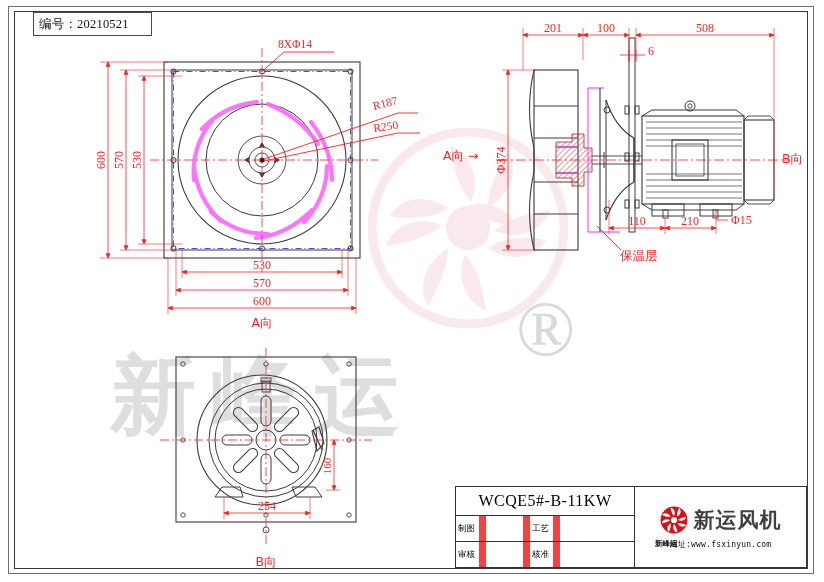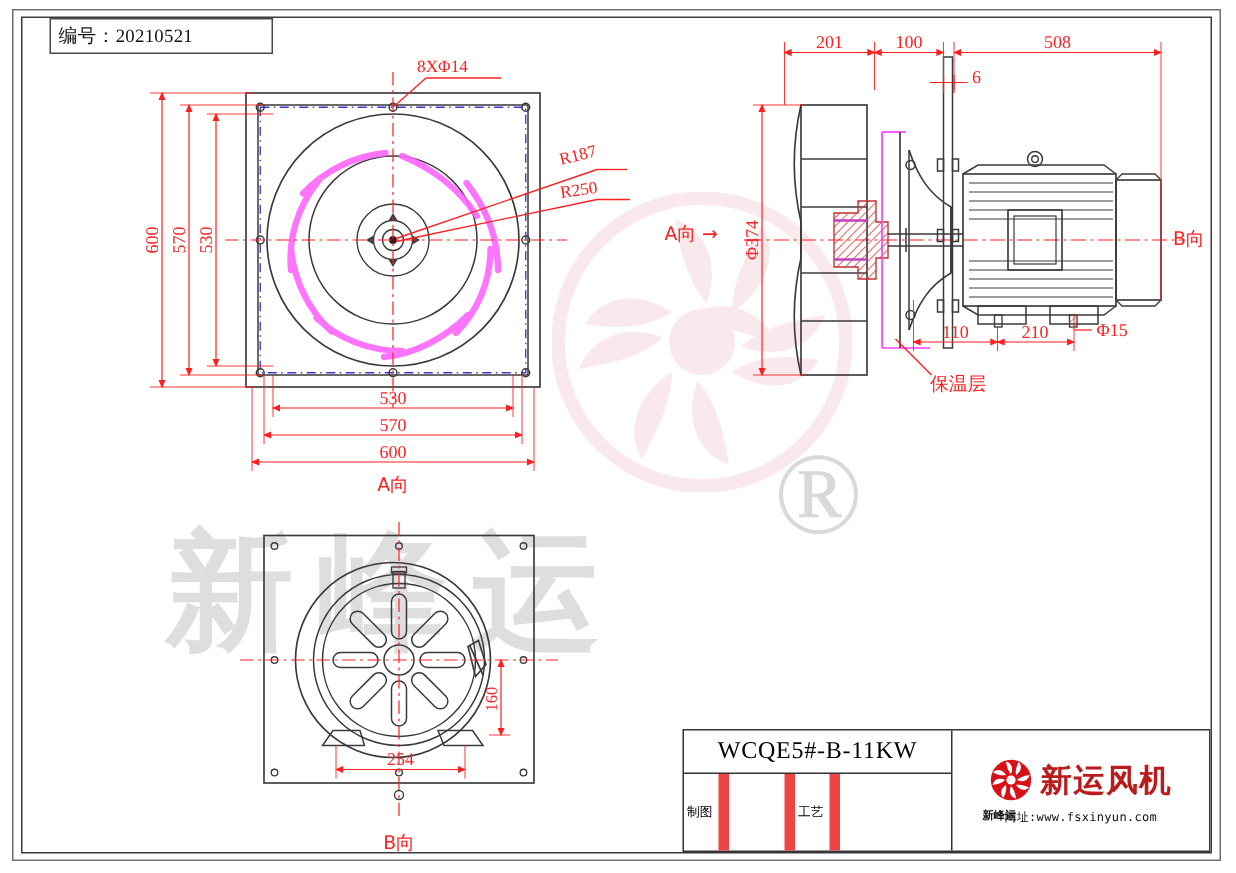--- a/index.html
+++ b/index.html
@@ -26,21 +26,21 @@
     position: absolute;
     left: 14px; top: 11px;
     width: 794px; height: 558px;
     border: 1px solid #3a3a3a;
     box-sizing: border-box;
   }
   
   .code-box {
     position: absolute;
     left: 33px; top: 12px;
-    width: 149px; height: 24px;
+    width: 119px; height: 24px;
     border: 1px solid #4a4a4a;
     box-sizing: border-box;
     display: flex; align-items: center;
     padding-left: 5px;
     font-size: 12.5px;
     color: #111;
     letter-spacing: .2px;
     background: #fff;
     z-index: 40;
   }
@@ -113,21 +113,21 @@
   .c-date-val { flex:1; justify-content: center; font-size: 10px; letter-spacing: .5px;
                 font-family: "Liberation Serif", serif; }
   .tb-right {
     flex: 1; position: relative;
     display: flex; align-items: center; justify-content: center;
     flex-direction: column;
   }
   .brand-row { display: flex; align-items: center; gap: 6px; margin-top: 2px; }
   .brand-logo { width: 28px; height: 28px; position: relative; }
   .brand-name {
-    font-size: 21px; font-weight: 700; color: #b91c1c;
+    font-size: 21px; font-weight: 700; color: #404040;
     font-family: "DejaVu Sans", sans-serif; letter-spacing: 1px;
   }
   .brand-sub {
     position: absolute; left: 20px; bottom: 18px;
     font-size: 7.5px; font-weight: 700; color: #111;
     font-family: "DejaVu Sans", sans-serif;
   }
   .brand-web {
     font-size: 8px; color: #111; margin-top: 5px;
     font-family: "DejaVu Sans Mono", monospace;
@@ -506,20 +506,26 @@
       <div class="tb-model">WCQE5#-B-11KW</div>
       <div class="tb-rows">
 
         <div class="tb-row">
           <div class="tb-cell c-lbl">制图</div>
           <div class="tb-cell c-val"></div>
           <div class="tb-cell c-lbl2">工艺</div>
           <div class="tb-cell c-val2"></div>
         </div>
 
+        <div class="tb-row">
+          <div class="tb-cell c-lbl">审核</div>
+          <div class="tb-cell c-val"></div>
+          <div class="tb-cell c-lbl2">核准</div>
+          <div class="tb-cell c-val2"></div>
+        </div>
 
 
       </div>
     </div>
 
     <div class="tb-right">
       <div class="brand-row">
         <div class="brand-logo">
           <svg viewBox="0 0 100 100" width="28" height="28">
             <circle cx="50" cy="50" r="48" fill="#d81018"></circle>

